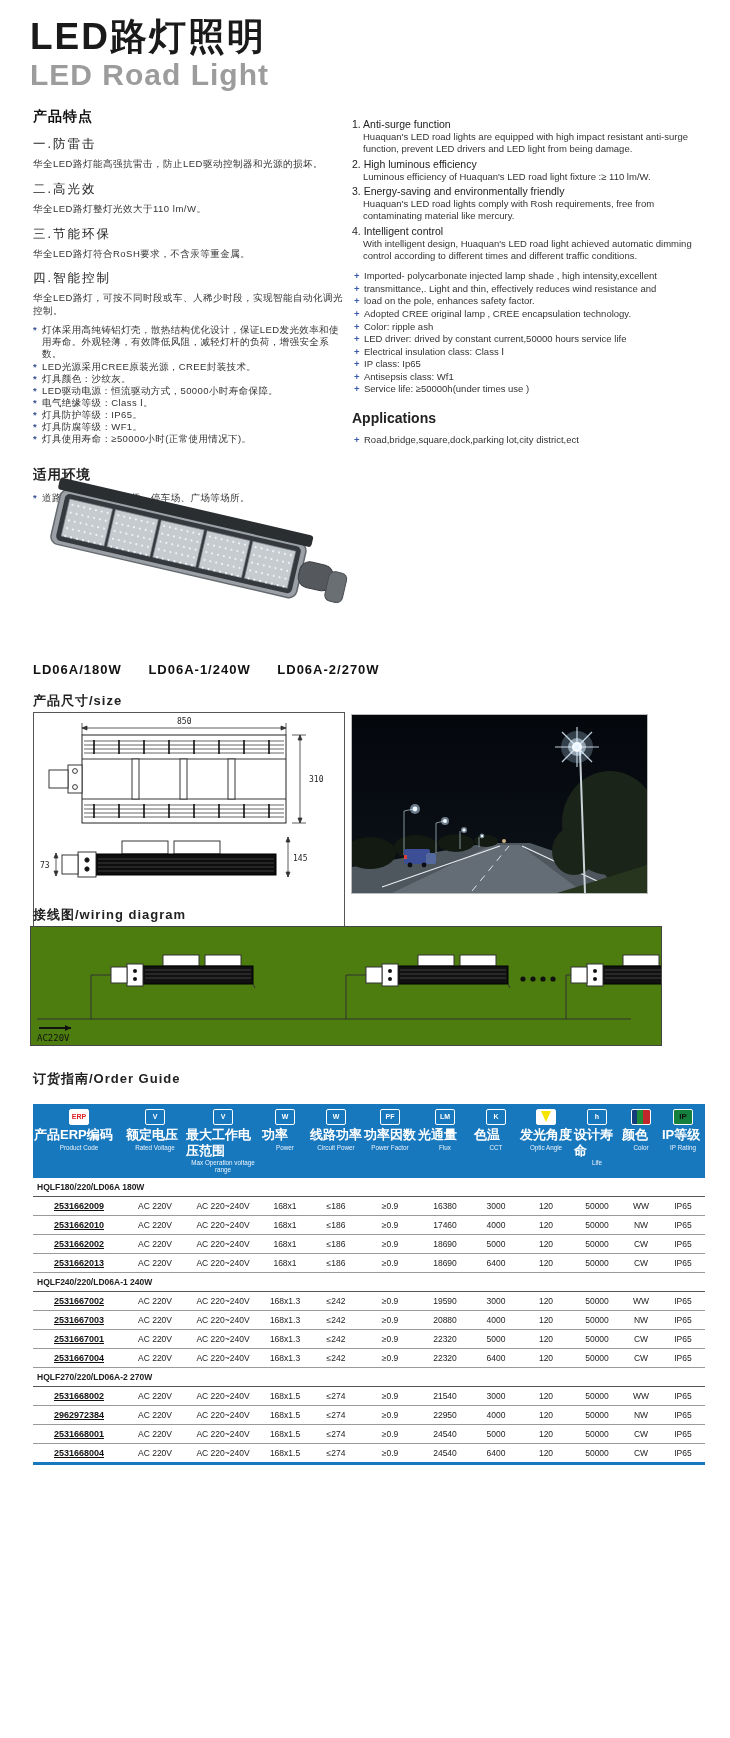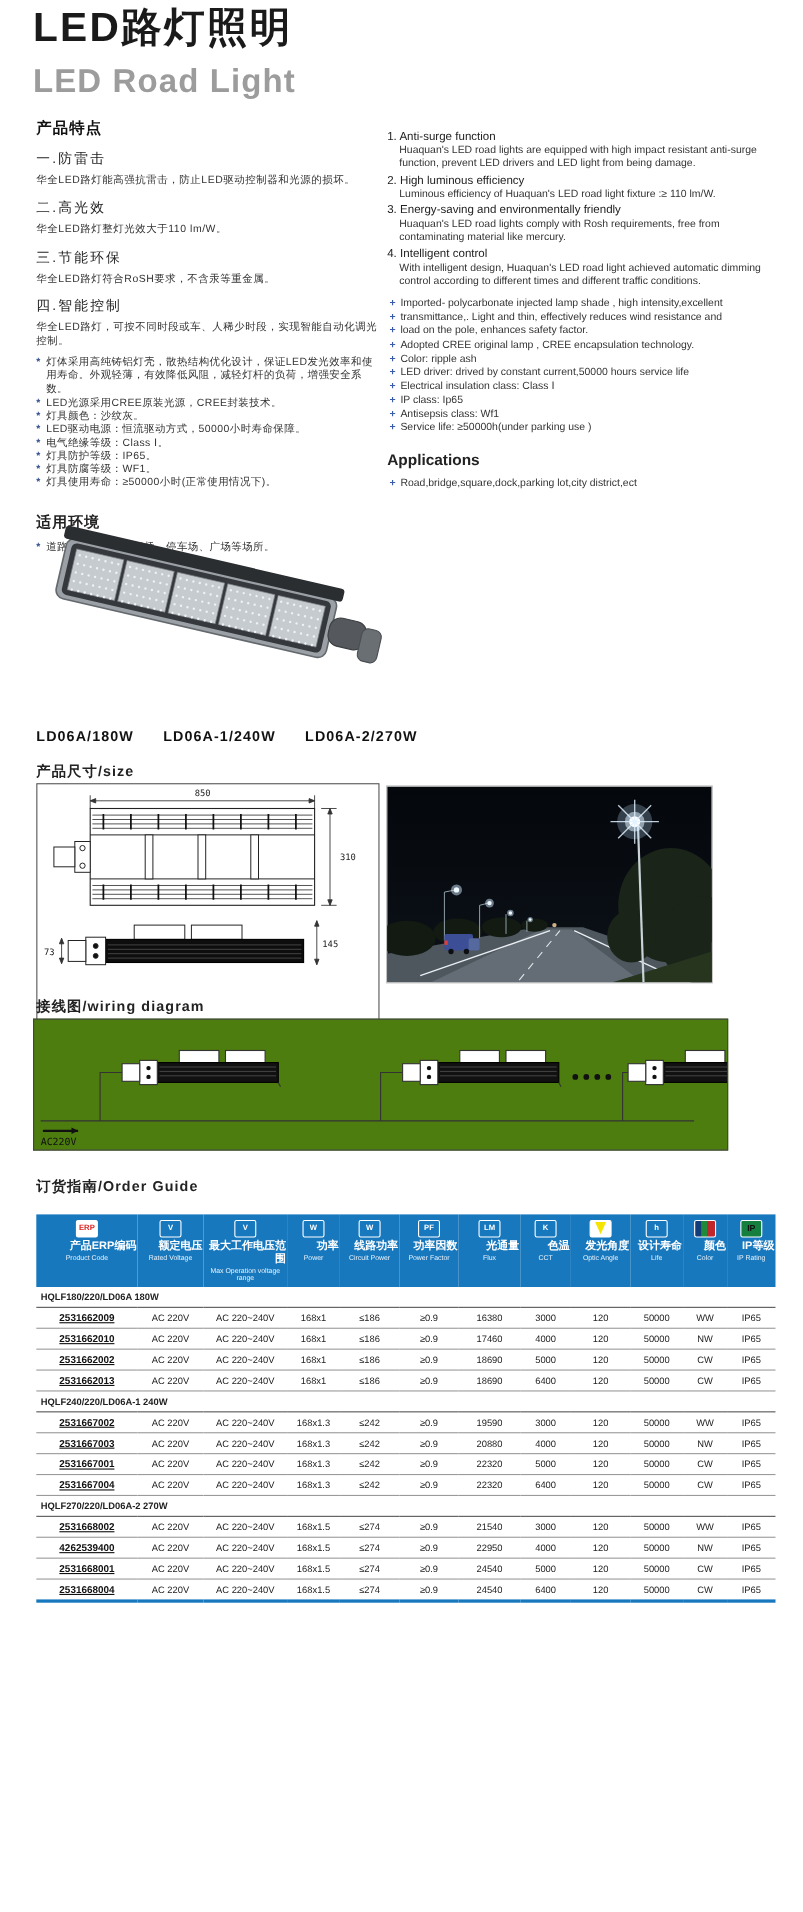--- a/index.html
+++ b/index.html
@@ -1,19 +1,19 @@
 <!DOCTYPE html>
 <html><head>
 <meta charset="utf-8">
 <style>
   html,body{margin:0;padding:0;background:#ffffff;}
   body{font-family:"Liberation Sans","DejaVu Sans",sans-serif;color:#222;}
   .page{position:relative;width:730px;height:1738px;background:#fff;overflow:hidden;}
 
-  .main-title{position:absolute;left:30px;top:0;font-size:37px;font-weight:bold;color:#1a1a1a;letter-spacing:2px;}
+  .main-title{position:absolute;left:30px;top:12px;font-size:37px;font-weight:bold;color:#1a1a1a;letter-spacing:2px;}
   .sub-title{position:absolute;left:30px;top:58px;font-size:30px;font-weight:bold;color:#9c9c9c;letter-spacing:1px;}
 
   .col-left{position:absolute;left:33px;top:108px;width:314px;}
   .col-right{position:absolute;left:352px;top:116px;width:360px;}
 
   h2.sec{font-size:14px;font-weight:bold;color:#111;margin:0 0 6px 0;letter-spacing:1px;}
   .feat-title{font-size:12.5px;color:#222;margin:10px 0 5px 0;letter-spacing:2px;}
   .feat-body{font-size:9.5px;color:#333;margin:0 0 4px 0;line-height:1.35;letter-spacing:.5px;}
   .bullets{margin:6px 0 0 0;padding:0;list-style:none;}
   .bullets li{font-size:9.5px;color:#333;line-height:1.28;letter-spacing:.4px;position:relative;padding-left:9px;}
@@ -42,21 +42,21 @@
   .order-table{position:absolute;left:33px;top:1104px;width:672px;border-collapse:collapse;table-layout:fixed;}
   .order-table thead tr{background:#1878be;}
   .order-table th{padding:3px 1px 4px 1px;vertical-align:top;font-weight:normal;}
   .hic{display:block;margin:2px auto 2px auto;width:18px;height:14px;line-height:14px;text-align:center;
        border:1px solid #fff;font-size:7px;font-weight:bold;color:#fff;background:transparent;border-radius:2px;}
   .hic.white{background:#fff;color:#d22;}
   .hic.ipw{background:#15803d;color:#111;font-size:8px;}
   .hic.tri{background:#fff;position:relative;}
   .hic.tri .cone{position:absolute;left:4px;top:1px;width:0;height:0;border-left:5px solid transparent;border-right:5px solid transparent;border-top:11px solid #f5e400;}
   .hic.grad{background:linear-gradient(90deg,#123d7a 0 30%,#1f8a3a 30% 60%,#c0272d 60% 100%);}
-  .zh{display:block;text-align:right;color:#fff;font-size:10px;font-weight:bold;line-height:1.2;}
+  .zh{display:block;text-align:left;color:#fff;font-size:13px;font-weight:bold;line-height:1.2;}
   .en{display:block;text-align:center;color:#eaf3fb;font-size:6.3px;line-height:1.15;margin-top:1px;}
   .order-table td{font-size:8.5px;color:#222;text-align:center;padding:4px 1px;border-bottom:1px solid #9a9a9a;background:#fff;}
   .order-table tr.group td{text-align:left;font-weight:bold;font-size:8.5px;border-bottom:1.5px solid #555;padding-left:4px;background:#fff;}
   .order-table td.code{font-weight:bold;text-decoration:underline;font-size:9px;color:#111;}
   .order-table tr.last td{border-bottom:3px solid #1878be;}
   svg text{font-family:"DejaVu Sans Mono","Liberation Mono",monospace;}
 </style>
 </head>
 <body>
 
@@ -107,21 +107,21 @@
     <ul class="ebullets">
         <li><span class="mk">+</span><span>Imported- polycarbonate injected lamp shade , high intensity,excellent</span></li>
         <li><span class="mk">+</span><span>transmittance,. Light and thin, effectively reduces wind resistance and</span></li>
         <li><span class="mk">+</span><span>load on the pole, enhances safety factor.</span></li>
         <li><span class="mk">+</span><span>Adopted CREE original lamp , CREE encapsulation technology.</span></li>
         <li><span class="mk">+</span><span>Color: ripple ash</span></li>
         <li><span class="mk">+</span><span>LED driver: drived by constant current,50000 hours service life</span></li>
         <li><span class="mk">+</span><span>Electrical insulation class: Class Ⅰ</span></li>
         <li><span class="mk">+</span><span>IP class: Ip65</span></li>
         <li><span class="mk">+</span><span>Antisepsis class: Wf1</span></li>
-        <li><span class="mk">+</span><span>Service life: ≥50000h(under parking use )</span></li>
+        <li><span class="mk">+</span><span>Service life: ≥50000h(under times use )</span></li>
       </ul>
     <div class="apps-head">Applications</div>
     <ul class="ebullets">
       <li><span class="mk">+</span><span>Road,bridge,square,dock,parking lot,city district,ect</span></li>
     </ul>
   </div>
 
   <div class="lamp-image">
     <svg width="308" height="175" viewBox="0 0 308 175">
       <g transform="translate(14,18) rotate(13 0 0)">
@@ -620,21 +620,21 @@
           <td>≤274</td>
           <td>≥0.9</td>
           <td>21540</td>
           <td>3000</td>
           <td>120</td>
           <td>50000</td>
           <td>WW</td>
           <td>IP65</td>
         </tr>
         <tr>
-          <td class="code">4262539400</td>
+          <td class="code">2962972384</td>
           <td>AC 220V</td>
           <td>AC 220~240V</td>
           <td>168x1.5</td>
           <td>≤274</td>
           <td>≥0.9</td>
           <td>22950</td>
           <td>4000</td>
           <td>120</td>
           <td>50000</td>
           <td>NW</td>

